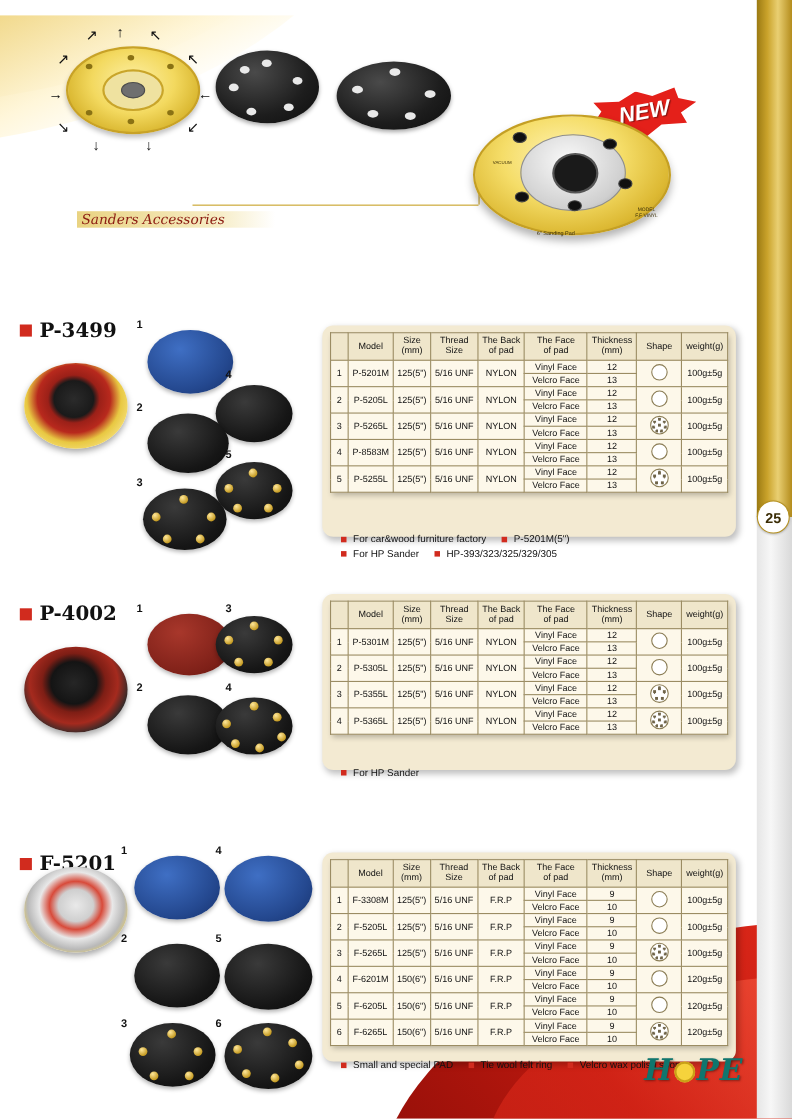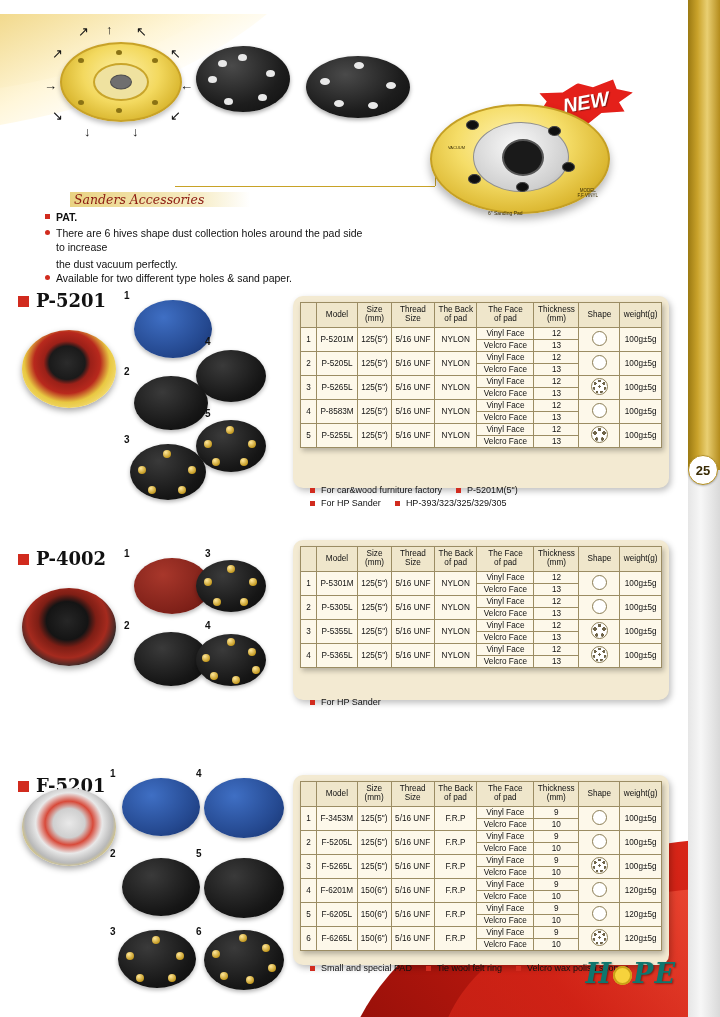--- a/index.html
+++ b/index.html
@@ -309,29 +309,23 @@
     <div class="lbl">
       <span>MODEL</span><br>
       <span>F.F VINYL</span>
     </div>
     <div style="position:absolute;left:58px;bottom:-2px;font-size:5px;color:#3b2f06;">6" Sanding Pad</div>
   </div>
 
   <div class="subbar">
     <span>Sanders Accessories</span>
   </div>
-  <div class="bullets">
-    <div class="b sq" style="font-weight:bold;">PAT.</div>
-    <div class="b">There are 6 hives shape dust collection holes around the pad side to increase</div>
-    <div class="cont">the dust vacuum perfectly.</div>
-    <div class="b">Available for two different type holes &amp; sand paper.</div>
-  </div>
 
   <div class="sec-title" style="left:18px;top:290px;">
-    <span class="mk"></span><span>P-5201</span>
+    <span class="mk"></span><span>P-3499</span>
   </div>
 
   <div class="photo-pad pp-5201" style="left:22px;top:330px;width:94px;height:78px;"></div>
 
   <div class="numlbl" style="left:124px;top:290px;">1</div>
   <div class="pad-s blue" style="left:134px;top:300px;width:78px;height:58px;"></div>
 
   <div class="numlbl" style="left:205px;top:336px;">4</div>
   <div class="pad-s black" style="left:196px;top:350px;width:70px;height:52px;"></div>
 
@@ -624,21 +618,21 @@
         <th><span>The Back</span><br><span>of pad</span></th>
         <th><span>The Face</span><br><span>of pad</span></th>
         <th><span>Thickness</span><br><span>(mm)</span></th>
         <th>Shape</th>
         <th>weight(g)</th>
       </tr>
     </thead>
     <tbody>
       <tr>
         <td class="num" rowspan="2">1</td>
-        <td rowspan="2">F-3453M</td>
+        <td rowspan="2">F-3308M</td>
         <td rowspan="2">125(5")</td>
         <td rowspan="2">5/16 UNF</td>
         <td rowspan="2">F.R.P</td>
         <td class="face">Vinyl Face</td>
         <td>9</td>
         <td class="shape" rowspan="2"><span class="shape-circ"></span></td>
         <td rowspan="2">100g±5g</td>
       </tr>
       <tr>
         <td class="face">Velcro Face</td>

